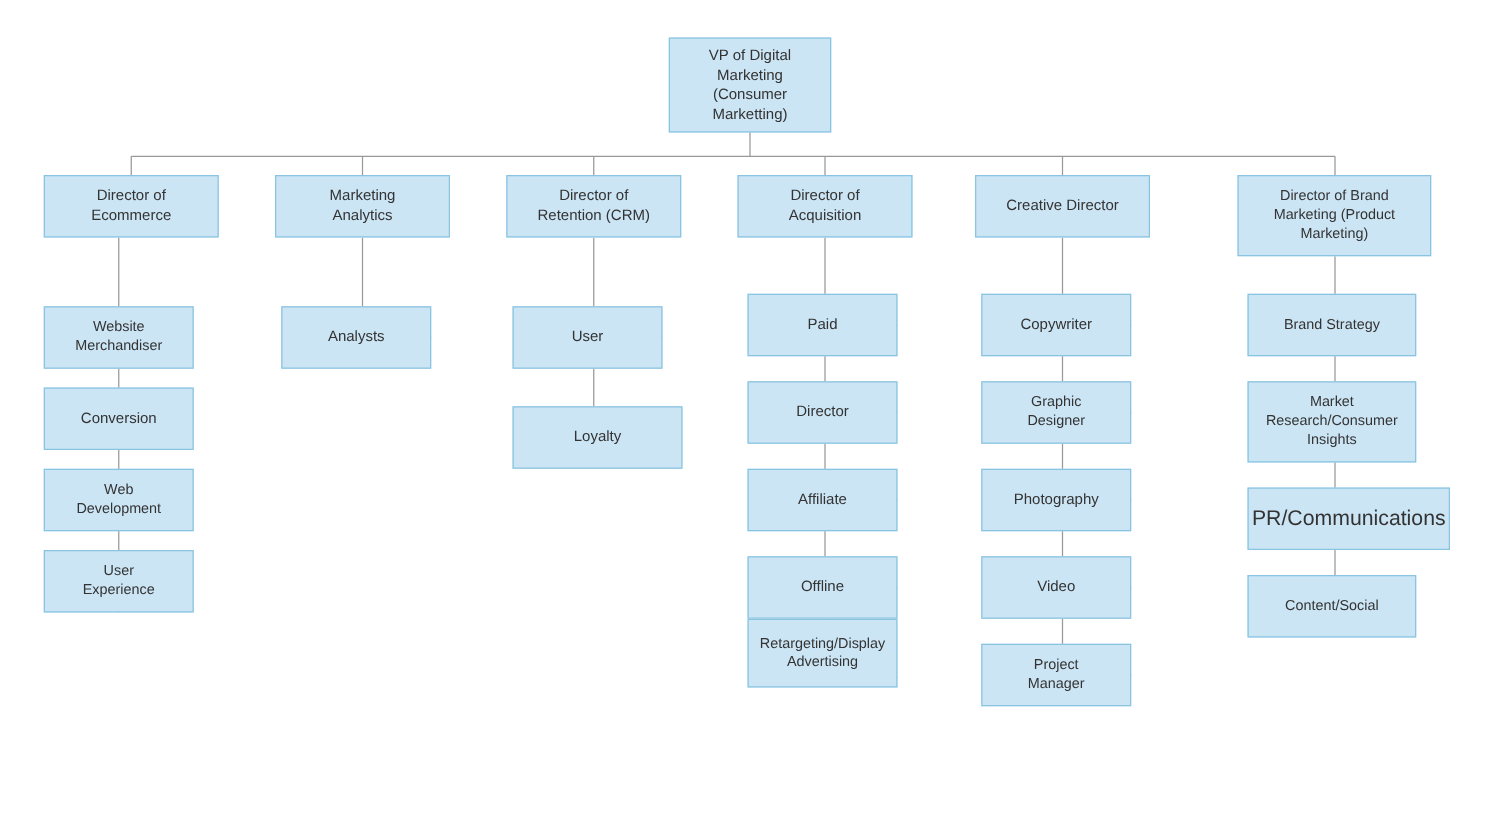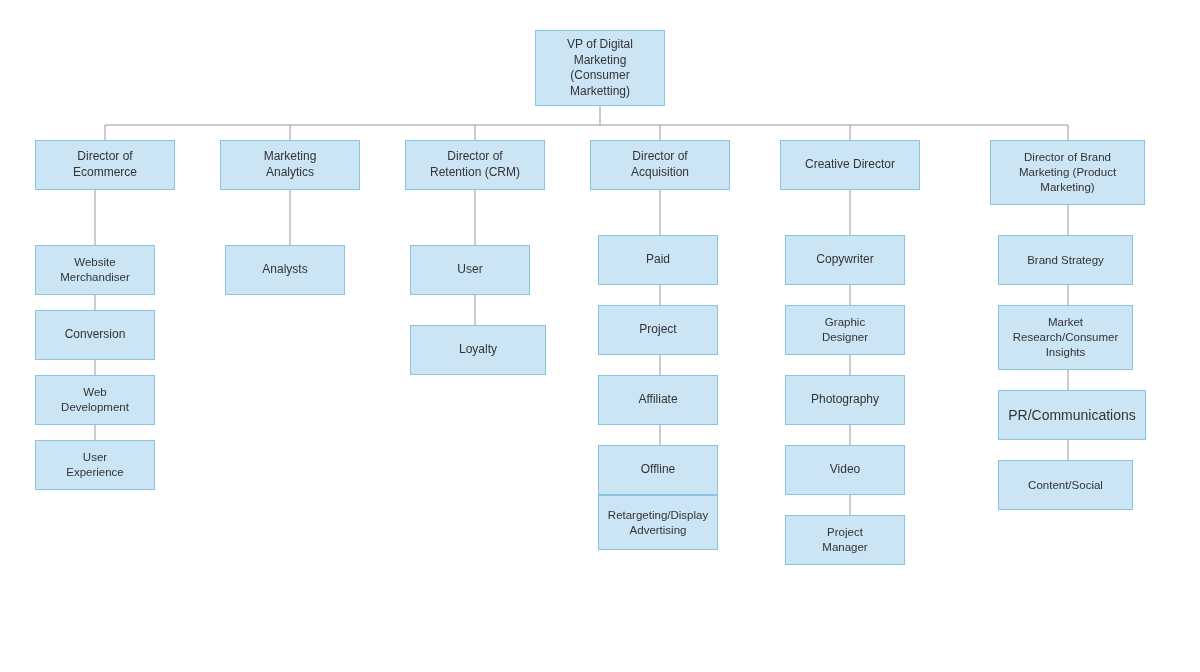--- a/index.html
+++ b/index.html
@@ -155,21 +155,21 @@
       <span>User</span>
     </div>
     <div class="box" style="left:400px; top:315px; width:136px; min-height:50px;">
       <span>Loyalty</span>
     </div>
 
     <div class="box" style="left:588px; top:225px; width:120px; min-height:50px;">
       <span>Paid</span>
     </div>
     <div class="box" style="left:588px; top:295px; width:120px; min-height:50px;">
-      <span>Project</span>
+      <span>Director</span>
     </div>
     <div class="box" style="left:588px; top:365px; width:120px; min-height:50px;">
       <span>Affiliate</span>
     </div>
     <div class="box" style="left:588px; top:435px; width:120px; min-height:50px;">
       <span>Offline</span>
     </div>
     <div class="box" style="left:588px; top:485px; width:120px; min-height:55px; font-size:11.5px;">
       <span>Retargeting/Display Advertising</span>
     </div>
@@ -189,21 +189,21 @@
     <div class="box" style="left:775px; top:505px; width:120px; min-height:50px; font-size:11.5px;">
       <span>Project Manager</span>
     </div>
 
     <div class="box" style="left:988px; top:225px; width:135px; min-height:50px; font-size:11.5px;">
       <span>Brand Strategy</span>
     </div>
     <div class="box" style="left:988px; top:295px; width:135px; min-height:65px; font-size:11.5px;">
       <span>Market Research/Consumer Insights</span>
     </div>
-    <div class="box" style="left:988px; top:380px; width:148px; min-height:50px; font-size:14px;">
+    <div class="box" style="left:988px; top:380px; width:162px; min-height:50px; font-size:17px;">
       <span>PR/Communications</span>
     </div>
     <div class="box" style="left:988px; top:450px; width:135px; min-height:50px; font-size:11.5px;">
       <span>Content/Social</span>
     </div>
 
   </div>
 </div>
 
 </body></html>

